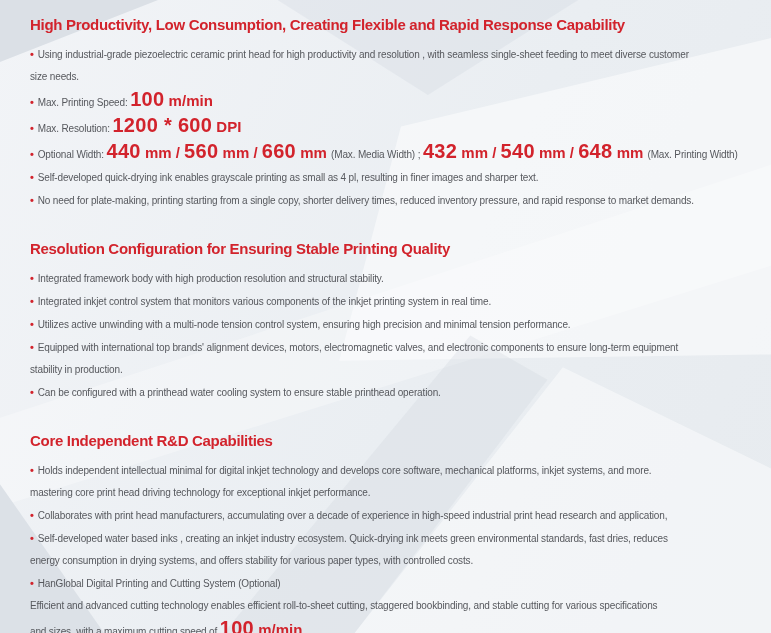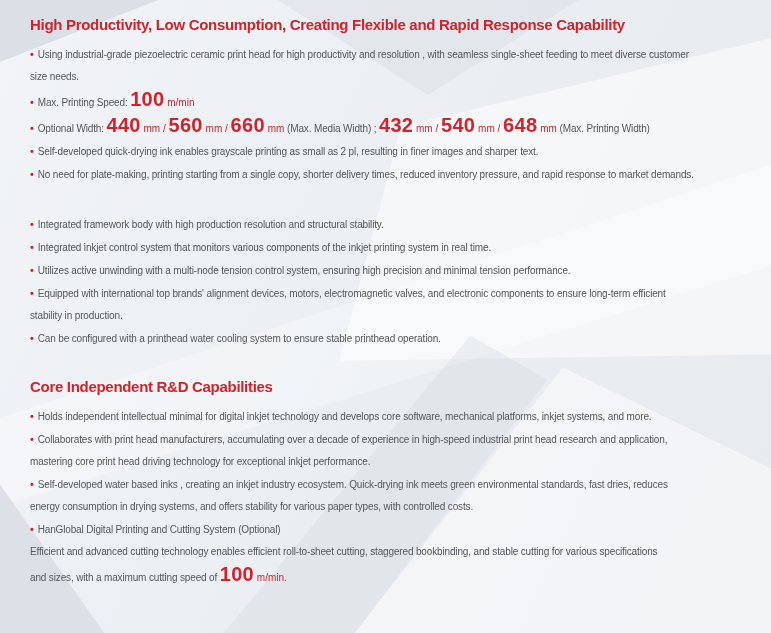--- a/index.html
+++ b/index.html
@@ -16,64 +16,66 @@
   .s7{background:rgba(255,255,255,.45);clip-path:polygon(46% 100%,73% 58%,100% 74%,100% 100%);}
   .content{position:relative;padding:15px 18px 0 30px;}
   .sec{margin:0;}
   .sec + .sec{margin-top:27px;}
   .heading{color:#d2232c;font-size:15px;line-height:20px;font-weight:700;letter-spacing:-0.3px;margin:0 0 8px;}
   .line{font-size:10px;line-height:22px;color:#56585d;letter-spacing:-0.15px;white-space:nowrap;}
   .line.spec{line-height:23px;}
   .seg-b{color:#d2232c;font-size:11px;font-weight:700;margin-right:4px;}
   .seg-t{color:#56585d;}
   .seg-big{color:#d2232c;font-weight:700;font-size:20px;letter-spacing:0.3px;margin-top:48px;}
-  .seg-u{color:#d2232c;font-weight:400;font-size:10px;letter-spacing:0;}
+  .seg-u{color:#d2232c;font-weight:700;font-size:15px;letter-spacing:0;}
 </style>
 </head>
 <body>
 
 <div class="canvas">
   <div class="bg-shape s1"></div>
   <div class="bg-shape s2"></div>
   <div class="bg-shape s3"></div>
   <div class="bg-shape s4"></div>
   <div class="bg-shape s5"></div>
   <div class="bg-shape s6"></div>
   <div class="bg-shape s7"></div>
 
   <div class="content">
     <section class="sec">
       <h2 class="heading">High Productivity, Low Consumption, Creating Flexible and Rapid Response Capability</h2>
       <div class="lines">
           <div class="line"><span class="seg-b">•</span><span class="seg-t">Using industrial-grade piezoelectric ceramic print head for high productivity and  resolution , with seamless single-sheet feeding to meet diverse customer</span></div>
           <div class="line"><span class="seg-t">size needs.</span></div>
           <div class="line spec"><span class="seg-b">•</span><span class="seg-t">Max. Printing Speed: </span><span class="seg-big">100</span><span class="seg-u"> m/min</span></div>
+          <div class="line spec"><span class="seg-b">•</span><span class="seg-t">Max. Resolution: </span><span class="seg-big">1200 * 600</span><span class="seg-u"> DPI</span></div>
           <div class="line spec"><span class="seg-b">•</span><span class="seg-t">Optional Width: </span><span class="seg-big">440</span><span class="seg-u"> mm / </span><span class="seg-big">560</span><span class="seg-u"> mm / </span><span class="seg-big">660</span><span class="seg-u"> mm </span><span class="seg-t">(Max. Media Width) ; </span><span class="seg-big">432</span><span class="seg-u"> mm / </span><span class="seg-big">540</span><span class="seg-u"> mm / </span><span class="seg-big">648</span><span class="seg-u"> mm </span><span class="seg-t">(Max. Printing Width)</span></div>
-          <div class="line"><span class="seg-b">•</span><span class="seg-t">Self-developed quick-drying ink enables grayscale printing as small as 2 pl, resulting in finer images and sharper text.</span></div>
+          <div class="line"><span class="seg-b">•</span><span class="seg-t">Self-developed quick-drying ink enables grayscale printing as small as 4 pl, resulting in finer images and sharper text.</span></div>
           <div class="line"><span class="seg-b">•</span><span class="seg-t">No need for plate-making, printing starting from a single copy, shorter delivery times, reduced inventory pressure, and rapid response to market demands.</span></div>
         </div>
     </section>
 
     <section class="sec">
+      <h2 class="heading">Resolution Configuration for Ensuring Stable Printing Quality</h2>
       <div class="lines">
           <div class="line"><span class="seg-b">•</span><span class="seg-t">Integrated framework body with high production resolution and structural stability.</span></div>
           <div class="line"><span class="seg-b">•</span><span class="seg-t">Integrated inkjet control system that monitors various components of the inkjet printing system in real time.</span></div>
           <div class="line"><span class="seg-b">•</span><span class="seg-t">Utilizes active unwinding with a multi-node tension control system, ensuring high precision and minimal tension performance.</span></div>
-          <div class="line"><span class="seg-b">•</span><span class="seg-t">Equipped with international top brands' alignment devices, motors, electromagnetic valves, and electronic components to ensure long-term efficient</span></div>
+          <div class="line"><span class="seg-b">•</span><span class="seg-t">Equipped with international top brands' alignment devices, motors, electromagnetic valves, and electronic components to ensure long-term equipment</span></div>
           <div class="line"><span class="seg-t">stability in production.</span></div>
           <div class="line"><span class="seg-b">•</span><span class="seg-t">Can be configured with a printhead water cooling system to ensure stable printhead operation.</span></div>
         </div>
     </section>
 
     <section class="sec">
       <h2 class="heading">Core Independent R&amp;D Capabilities</h2>
       <div class="lines">
           <div class="line"><span class="seg-b">•</span><span class="seg-t">Holds independent intellectual minimal for digital inkjet technology and develops core software, mechanical platforms, inkjet systems, and more.</span></div>
+          <div class="line"><span class="seg-t">mastering core print head driving technology for exceptional inkjet performance.</span></div>
           <div class="line"><span class="seg-b">•</span><span class="seg-t">Collaborates with print head manufacturers, accumulating over a decade of experience in high-speed industrial print head research and application,</span></div>
-          <div class="line"><span class="seg-t">mastering core print head driving technology for exceptional inkjet performance.</span></div>
           <div class="line"><span class="seg-b">•</span><span class="seg-t">Self-developed water based inks , creating an inkjet industry ecosystem. Quick-drying ink meets green environmental standards, fast dries, reduces</span></div>
           <div class="line"><span class="seg-t">energy consumption in drying systems, and offers stability for various paper types, with controlled costs.</span></div>
           <div class="line"><span class="seg-b">•</span><span class="seg-t">HanGlobal Digital Printing and Cutting System (Optional)</span></div>
           <div class="line"><span class="seg-t">Efficient and advanced cutting technology enables efficient roll-to-sheet cutting, staggered bookbinding, and stable cutting for various specifications</span></div>
           <div class="line spec"><span class="seg-t">and sizes, with a maximum cutting speed of </span><span class="seg-big">100</span><span class="seg-u"> m/min</span><span class="seg-t">.</span></div>
         </div>
     </section>
   </div>
 </div>
 

